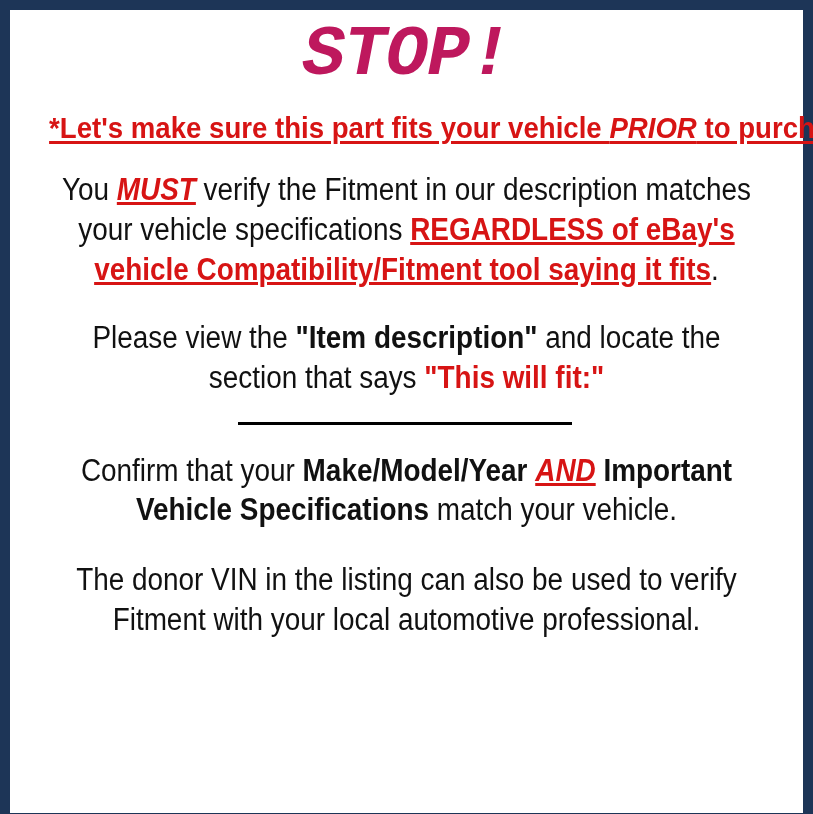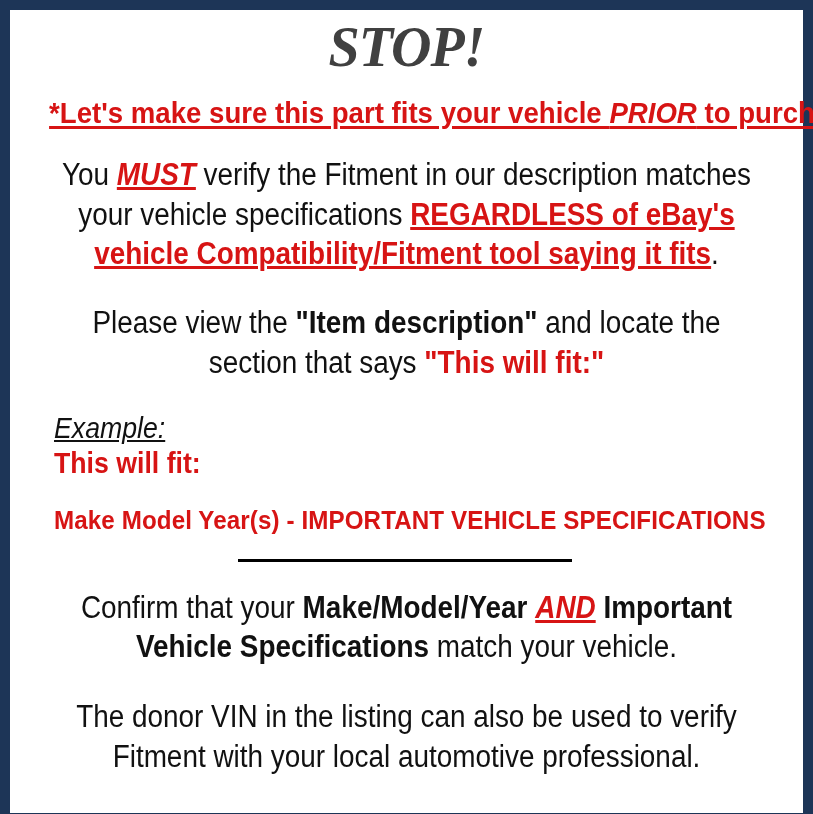--- a/index.html
+++ b/index.html
@@ -29,25 +29,25 @@
     width: 100%;
     height: 100%;
     background: #ffffff;
     padding: 0 8px;
     text-align: center;
     color: #111111;
   }
 
   
   .headline {
-    color: #404040;
-    font-family: Liberation Serif, serif;
+    color: #be185d;
+    font-family: Liberation Mono, monospace;
     font-weight: bold;
     font-style: italic;
-    font-size: 56px;
+    font-size: 71px;
     line-height: 1.02;
     letter-spacing: -1px;
     margin: 9px 0 0 0;
     text-align: center;
     white-space: nowrap;
   }
 
   
   .subtitle {
     color: #d71414;
@@ -150,25 +150,20 @@
   <div id="notice-inner">
 
     <div class="headline">STOP!</div>
 
     <div class="subtitle"><span class="u">*Let's make sure this part fits your vehicle </span><span class="u ital">PRIOR</span><span class="u"> to purchasing*</span></div>
 
     <p class="para p1"><span>You </span><span class="red bold ital und">MUST</span><span> verify the Fitment in our description matches your vehicle specifications </span><span class="red bold und">REGARDLESS of eBay's vehicle Compatibility/Fitment tool saying it fits</span><span>.</span></p>
 
     <p class="para p2"><span>Please view the </span><span class="bold">"Item description"</span><span> and locate the section that says </span><span class="red bold">"This will fit:"</span></p>
 
-    <div class="example-block">
-      <span class="example-label">Example:</span>
-      <span class="example-fit">This will fit:</span>
-      <span class="example-spec">Make Model Year(s) - IMPORTANT VEHICLE SPECIFICATIONS</span>
-    </div>
 
     <div class="divider-wrap">
       <span class="divider"></span>
     </div>
 
     <p class="para p-confirm"><span>Confirm that your </span><span class="bold">Make/Model/Year</span><span> </span><span class="red bold ital und">AND</span><span> </span><span class="bold">Important Vehicle Specifications</span><span> match your vehicle.</span></p>
 
     <p class="para p-vin">The donor VIN in the listing can also be used to verify Fitment with your local automotive professional.</p>
 
   </div>

